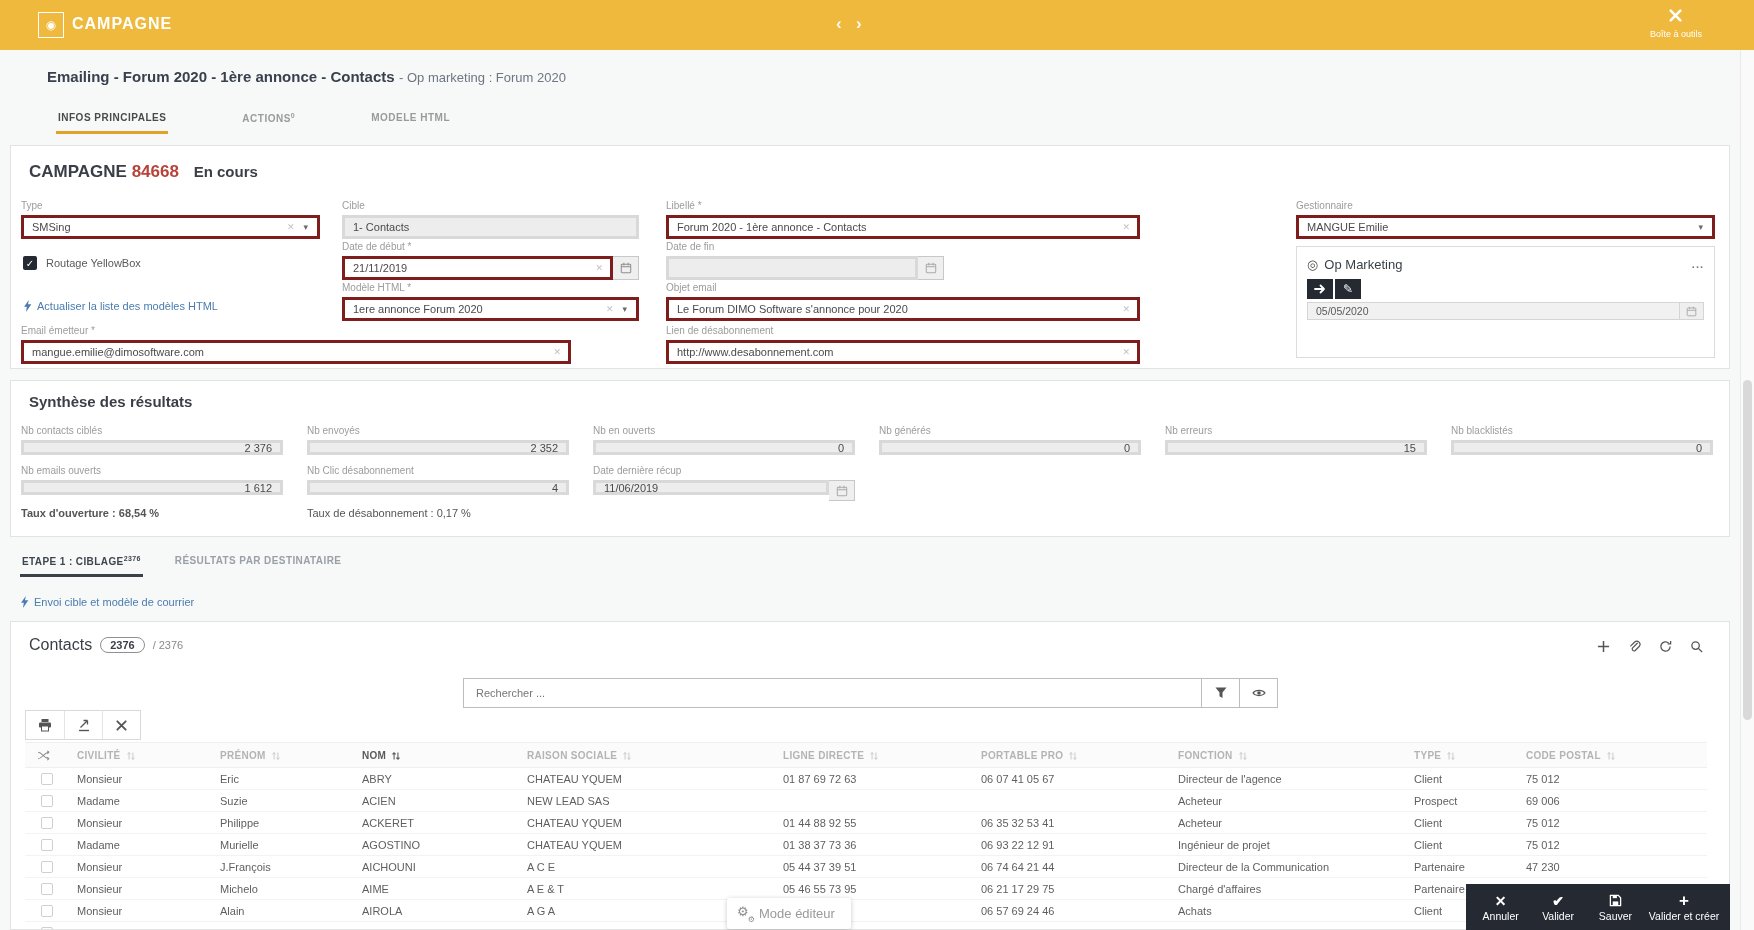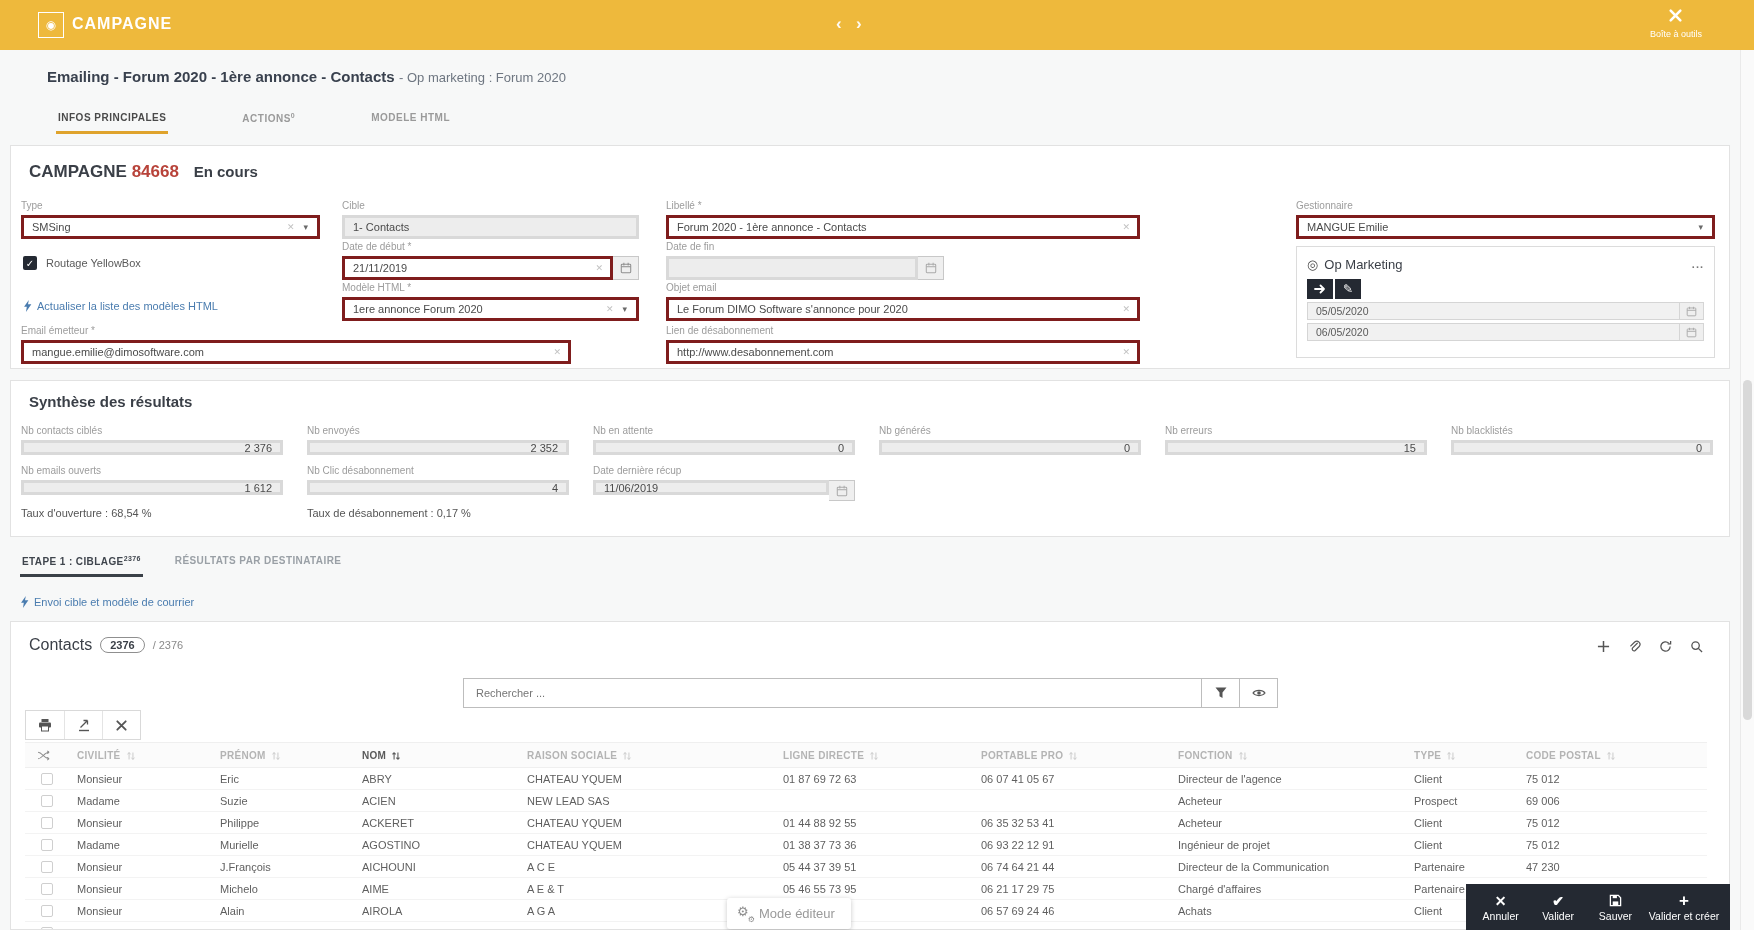--- a/index.html
+++ b/index.html
@@ -302,53 +302,40 @@
         <svg width="11" height="11" viewBox="0 0 14 14">
             <g stroke="currentColor" fill="none" stroke-width="1.2">
               <rect x="1.5" y="2.5" width="11" height="10" rx="1"></rect>
               <line x1="4.5" y1="1" x2="4.5" y2="4"></line>
               <line x1="9.5" y1="1" x2="9.5" y2="4"></line>
               <line x1="1.5" y1="5.5" x2="12.5" y2="5.5"></line>
             </g>
           </svg>
       </span>
     </div>
-    <div class="op-drow">
-      <span class="op-date">06/05/2020</span>
-      <span class="op-cal">
-        <svg width="11" height="11" viewBox="0 0 14 14">
-            <g stroke="currentColor" fill="none" stroke-width="1.2">
-              <rect x="1.5" y="2.5" width="11" height="10" rx="1"></rect>
-              <line x1="4.5" y1="1" x2="4.5" y2="4"></line>
-              <line x1="9.5" y1="1" x2="9.5" y2="4"></line>
-              <line x1="1.5" y1="5.5" x2="12.5" y2="5.5"></line>
-            </g>
-          </svg>
-      </span>
-    </div>
   </div>
 </div>
 
 <div class="panel" id="panel-synthese">
   <div class="sec-title">Synthèse des résultats</div>
 
   <div class="field stat" style="left:10px; top:44px; width:262px;">
     <span class="lbl">Nb contacts ciblés</span>
     <div class="ibox dis">
         <input disabled="" value="2 376" style="">
       </div>
   </div>
   <div class="field stat" style="left:296px; top:44px; width:262px;">
     <span class="lbl">Nb envoyés</span>
     <div class="ibox dis">
         <input disabled="" value="2 352" style="">
       </div>
   </div>
   <div class="field stat" style="left:582px; top:44px; width:262px;">
-    <span class="lbl">Nb en attente</span>
+    <span class="lbl">Nb en ouverts</span>
     <div class="ibox dis">
         <input disabled="" value="0" style="">
       </div>
   </div>
   <div class="field stat" style="left:868px; top:44px; width:262px;">
     <span class="lbl">Nb générés</span>
     <div class="ibox dis">
         <input disabled="" value="0" style="">
       </div>
   </div>
@@ -389,21 +376,21 @@
               <rect x="1.5" y="2.5" width="11" height="10" rx="1"></rect>
               <line x1="4.5" y1="1" x2="4.5" y2="4"></line>
               <line x1="9.5" y1="1" x2="9.5" y2="4"></line>
               <line x1="1.5" y1="5.5" x2="12.5" y2="5.5"></line>
             </g>
           </svg>
       </span>
     </div>
   </div>
 
-  <div class="taux" style="left:10px;">Taux d'ouverture : 68,54 %</div>
+  <div class="taux" style="left:10px;font-weight:bold;">Taux d'ouverture : 68,54 %</div>
   <div class="taux" style="left:296px;">Taux de désabonnement : 0,17 %</div>
 </div>
 
 <div class="subtabs">
   <span class="stab active"><span>ETAPE 1 : CIBLAGE</span><sup>2376</sup></span>
   <span class="stab"><span>RÉSULTATS PAR DESTINATAIRE</span></span>
 </div>
 
 <div class="blue-link envoi-link">
   <svg width="9" height="12" viewBox="0 0 10 14">

